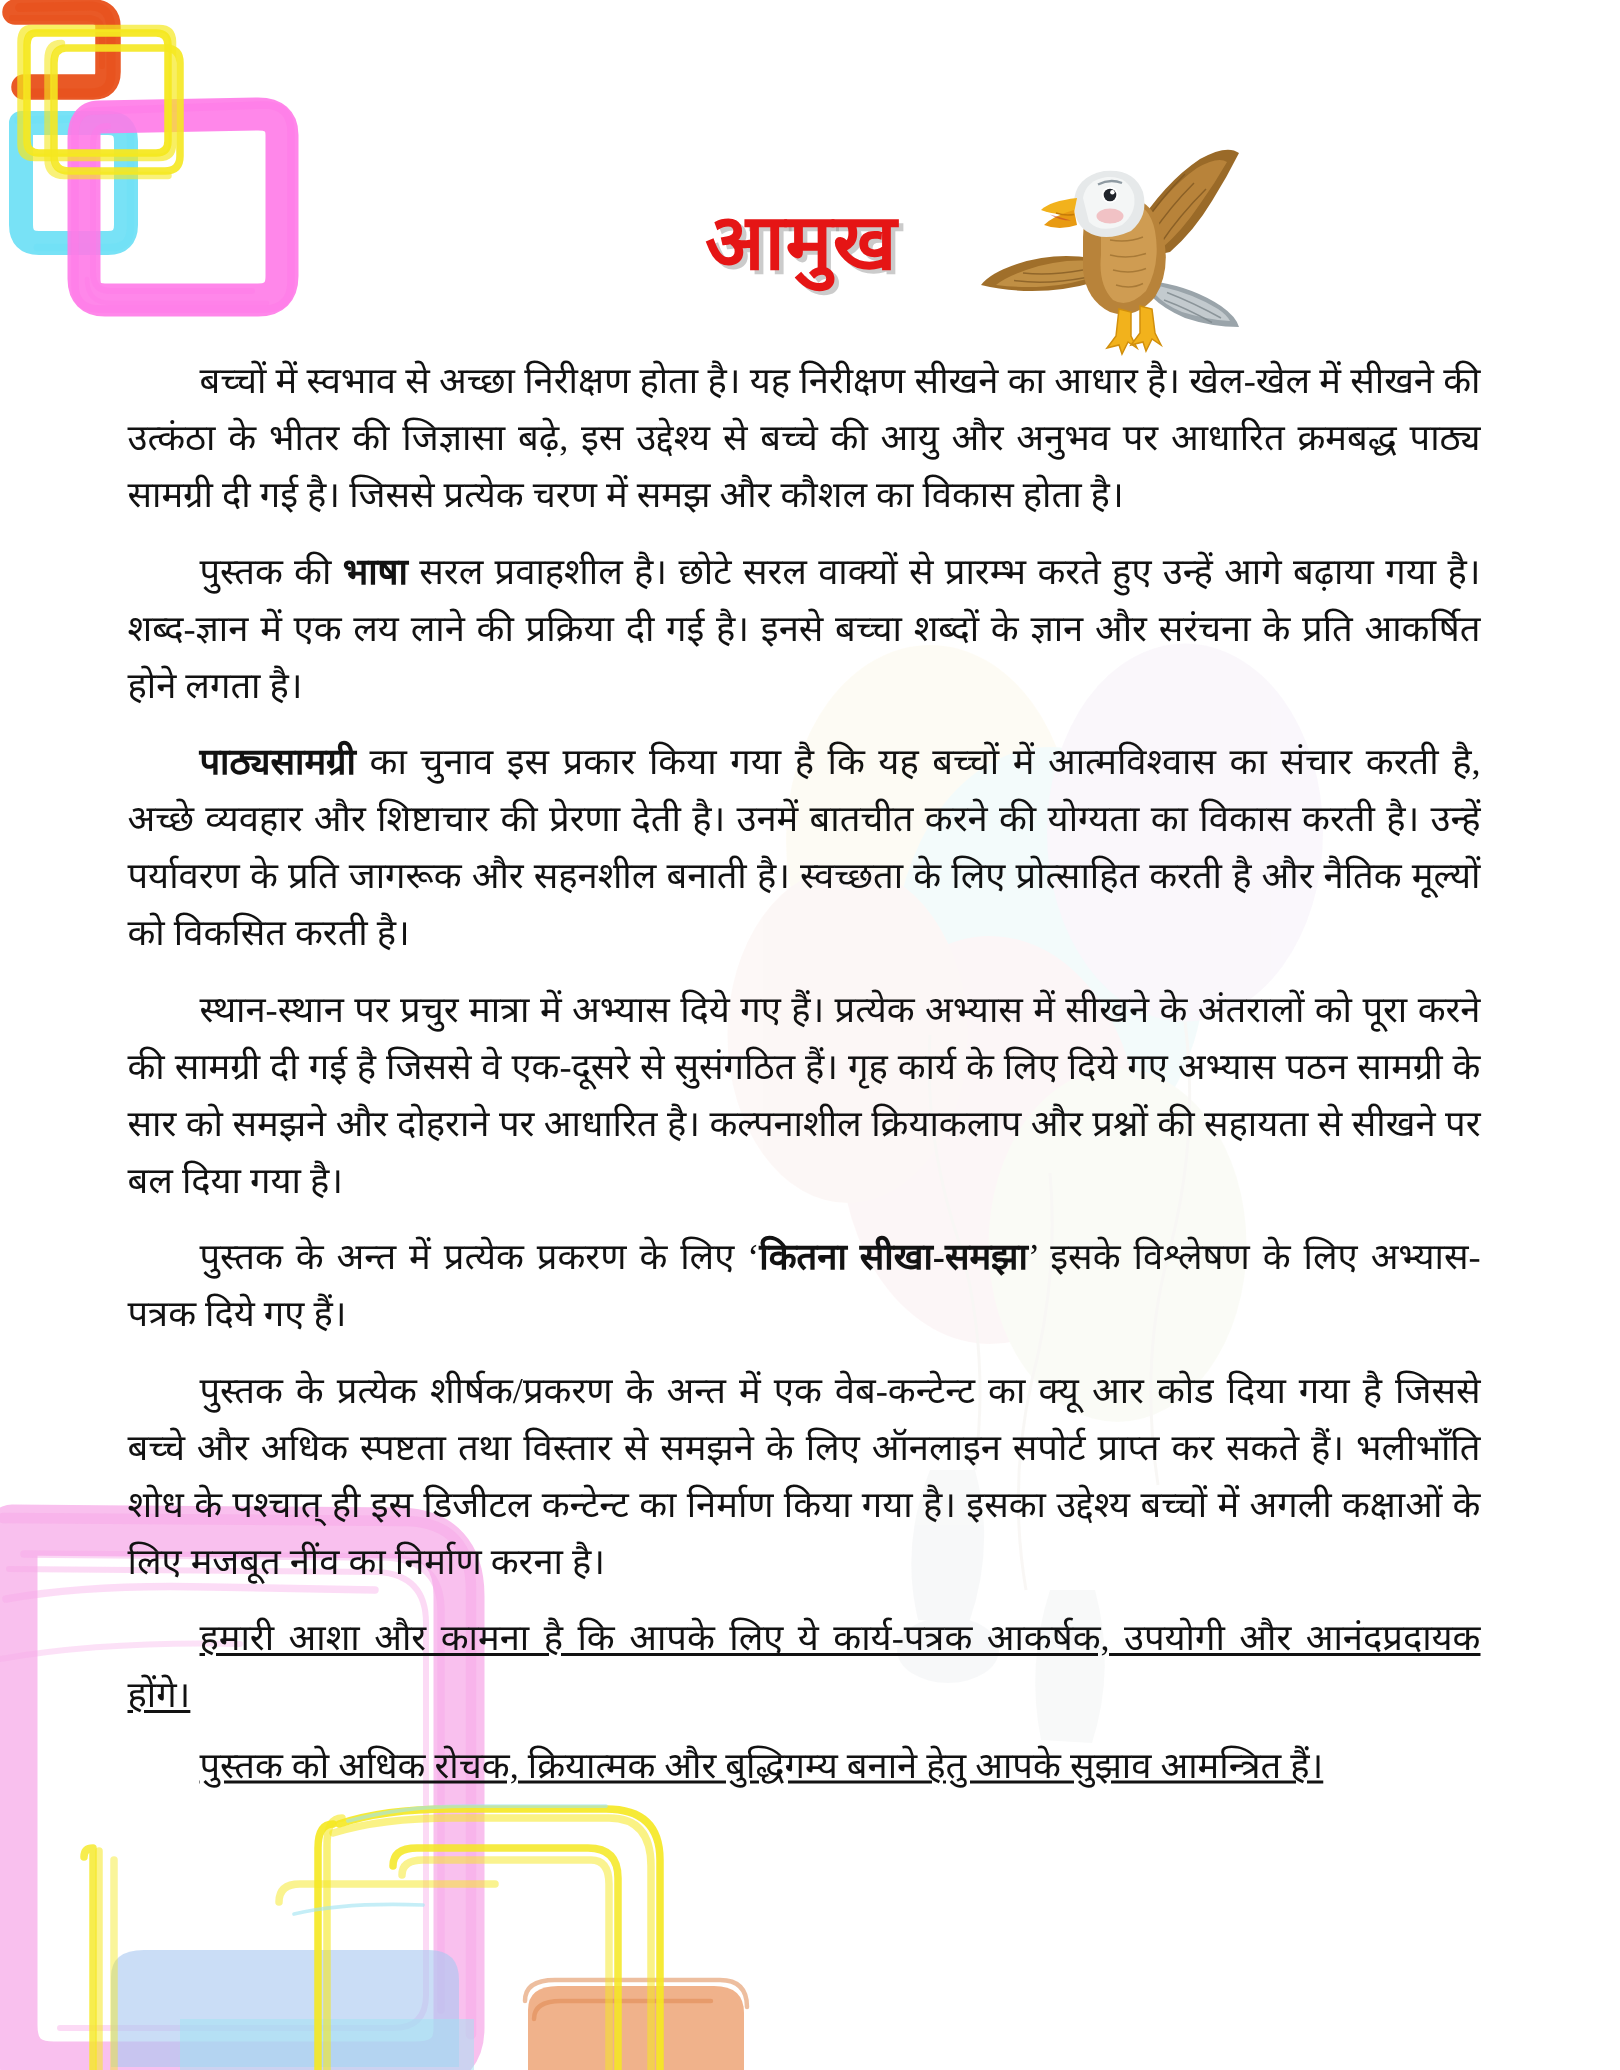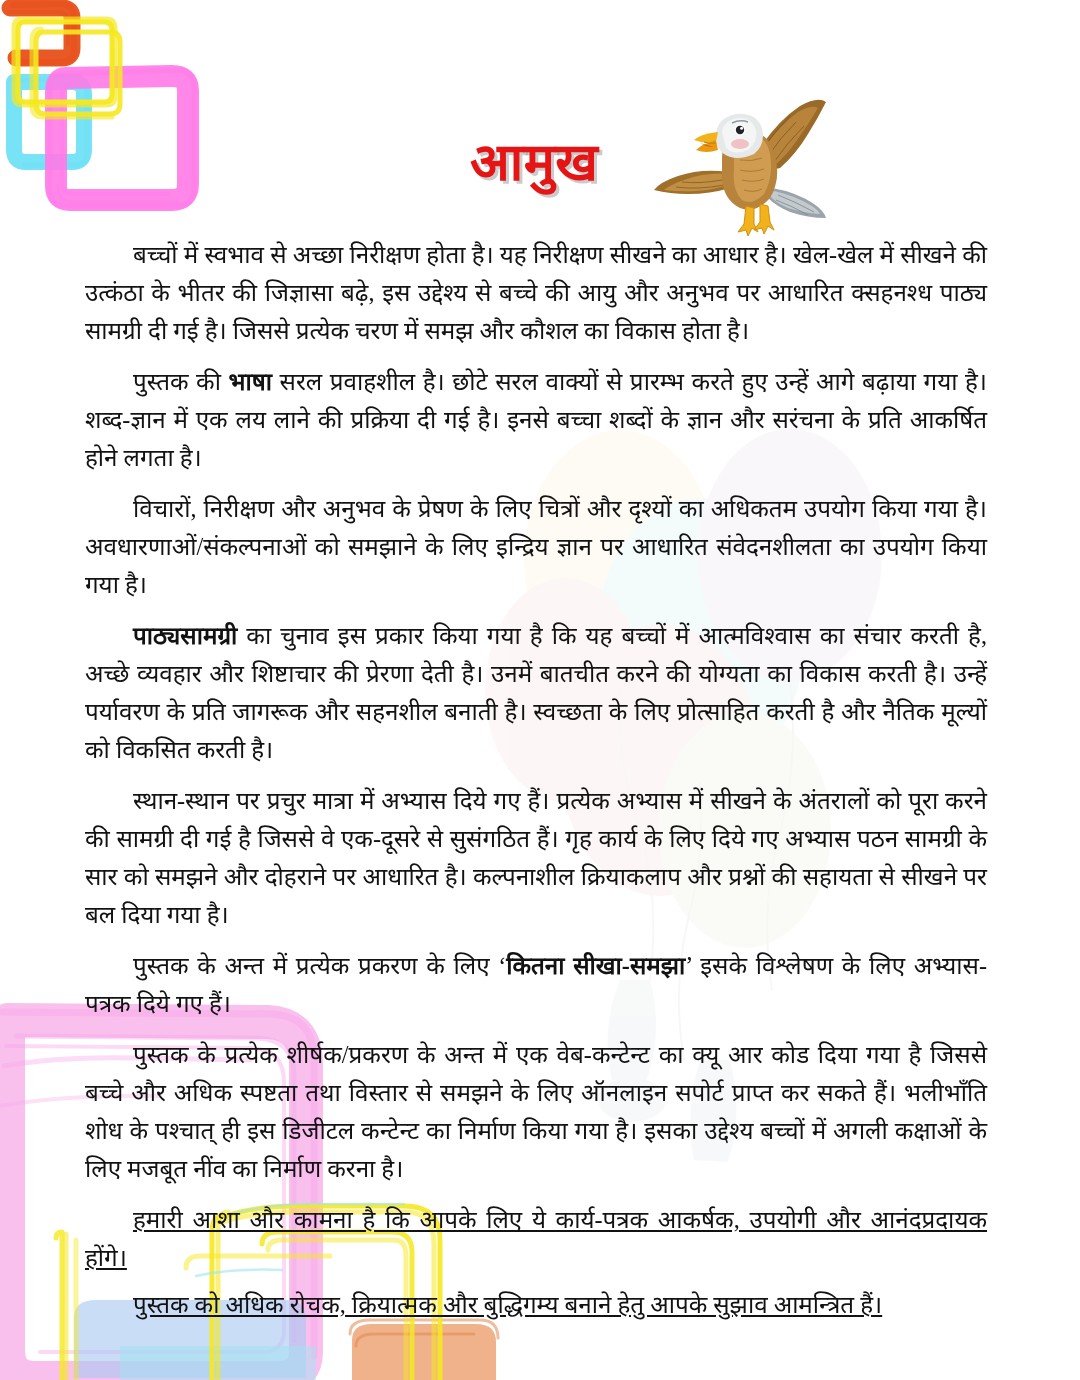--- a/index.html
+++ b/index.html
@@ -231,23 +231,22 @@
       <path d="M52 47 Q58 51 66 51" fill="#c0392b" opacity="0.55"></path>
 
       <g fill="#f2b21c" stroke="#d18f0c" stroke-width="1">
         <path d="M98 110 L96 128 L90 136 L98 134 L100 140 L104 132 L110 136 L106 128 L106 112 Z"></path>
         <path d="M112 108 L112 126 L106 134 L114 132 L116 138 L120 130 L126 134 L122 126 L120 110 Z"></path>
       </g>
     </svg>
   </div>
 
   <div class="article">
-    <p class="para" id="para-2">बच्चों में स्वभाव से अच्छा निरीक्षण होता है। यह निरीक्षण सीखने का आधार है। खेल-खेल में सीखने की उत्कंठा के भीतर की जिज्ञासा बढ़े, इस उद्देश्य से बच्चे की आयु और अनुभव पर आधारित क्सहनश्ध पाठ्य सामग्री दी गई है। जिससे प्रत्येक चरण में समझ और कौशल का विकास होता है।</p>
+    <p class="para" id="para-2">बच्चों में स्वभाव से अच्छा निरीक्षण होता है। यह निरीक्षण सीखने का आधार है। खेल-खेल में सीखने की उत्कंठा के भीतर की जिज्ञासा बढ़े, इस उद्देश्य से बच्चे की आयु और अनुभव पर आधारित क्रमबद्ध पाठ्य सामग्री दी गई है। जिससे प्रत्येक चरण में समझ और कौशल का विकास होता है।</p>
     <p class="para" id="para-3">पुस्तक की <b>भाषा</b> सरल प्रवाहशील है। छोटे सरल वाक्यों से प्रारम्भ करते हुए उन्हें आगे बढ़ाया गया है। शब्द-ज्ञान में एक लय लाने की प्रक्रिया दी गई है। इनसे बच्चा शब्दों के ज्ञान और सरंचना के प्रति आकर्षित होने लगता है।</p>
-    <p class="para" id="para-4">विचारों, निरीक्षण और अनुभव के प्रेषण के लिए चित्रों और दृश्यों का अधिकतम उपयोग किया गया है। अवधारणाओं/संकल्पनाओं को समझाने के लिए इन्द्रिय ज्ञान पर आधारित संवेदनशीलता का उपयोग किया गया है।</p>
     <p class="para" id="para-5"><b>पाठ्यसामग्री</b> का चुनाव इस प्रकार किया गया है कि यह बच्चों में आत्मविश्वास का संचार करती है, अच्छे व्यवहार और शिष्टाचार की प्रेरणा देती है। उनमें बातचीत करने की योग्यता का विकास करती है। उन्हें पर्यावरण के प्रति जागरूक और सहनशील बनाती है। स्वच्छता के लिए प्रोत्साहित करती है और नैतिक मूल्यों को विकसित करती है।</p>
     <p class="para" id="para-6">स्थान-स्थान पर प्रचुर मात्रा में अभ्यास दिये गए हैं। प्रत्येक अभ्यास में सीखने के अंतरालों को पूरा करने की सामग्री दी गई है जिससे वे एक-दूसरे से सुसंगठित हैं। गृह कार्य के लिए दिये गए अभ्यास पठन सामग्री के सार को समझने और दोहराने पर आधारित है। कल्पनाशील क्रियाकलाप और प्रश्नों की सहायता से सीखने पर बल दिया गया है।</p>
     <p class="para" id="para-7">पुस्तक के अन्त में प्रत्येक प्रकरण के लिए ‘<b>कितना सीखा-समझा</b>’ इसके विश्लेषण के लिए अभ्यास-पत्रक दिये गए हैं।</p>
     <p class="para" id="para-8">पुस्तक के प्रत्येक शीर्षक/प्रकरण के अन्त में एक वेब-कन्टेन्ट का क्यू आर कोड दिया गया है जिससे बच्चे और अधिक स्पष्टता तथा विस्तार से समझने के लिए ऑनलाइन सपोर्ट प्राप्त कर सकते हैं। भलीभाँति शोध के पश्चात् ही इस डिजीटल कन्टेन्ट का निर्माण किया गया है। इसका उद्देश्य बच्चों में अगली कक्षाओं के लिए मजबूत नींव का निर्माण करना है।</p>
     <p class="para tight" id="para-9">हमारी आशा और कामना है कि आपके लिए ये कार्य-पत्रक आकर्षक, उपयोगी और आनंदप्रदायक होंगे।</p>
     <p class="para tight" id="para-10">पुस्तक को अधिक रोचक, क्रियात्मक और बुद्धिगम्य बनाने हेतु आपके सुझाव आमन्त्रित हैं।</p>
 
   </div>
 
 </div>

